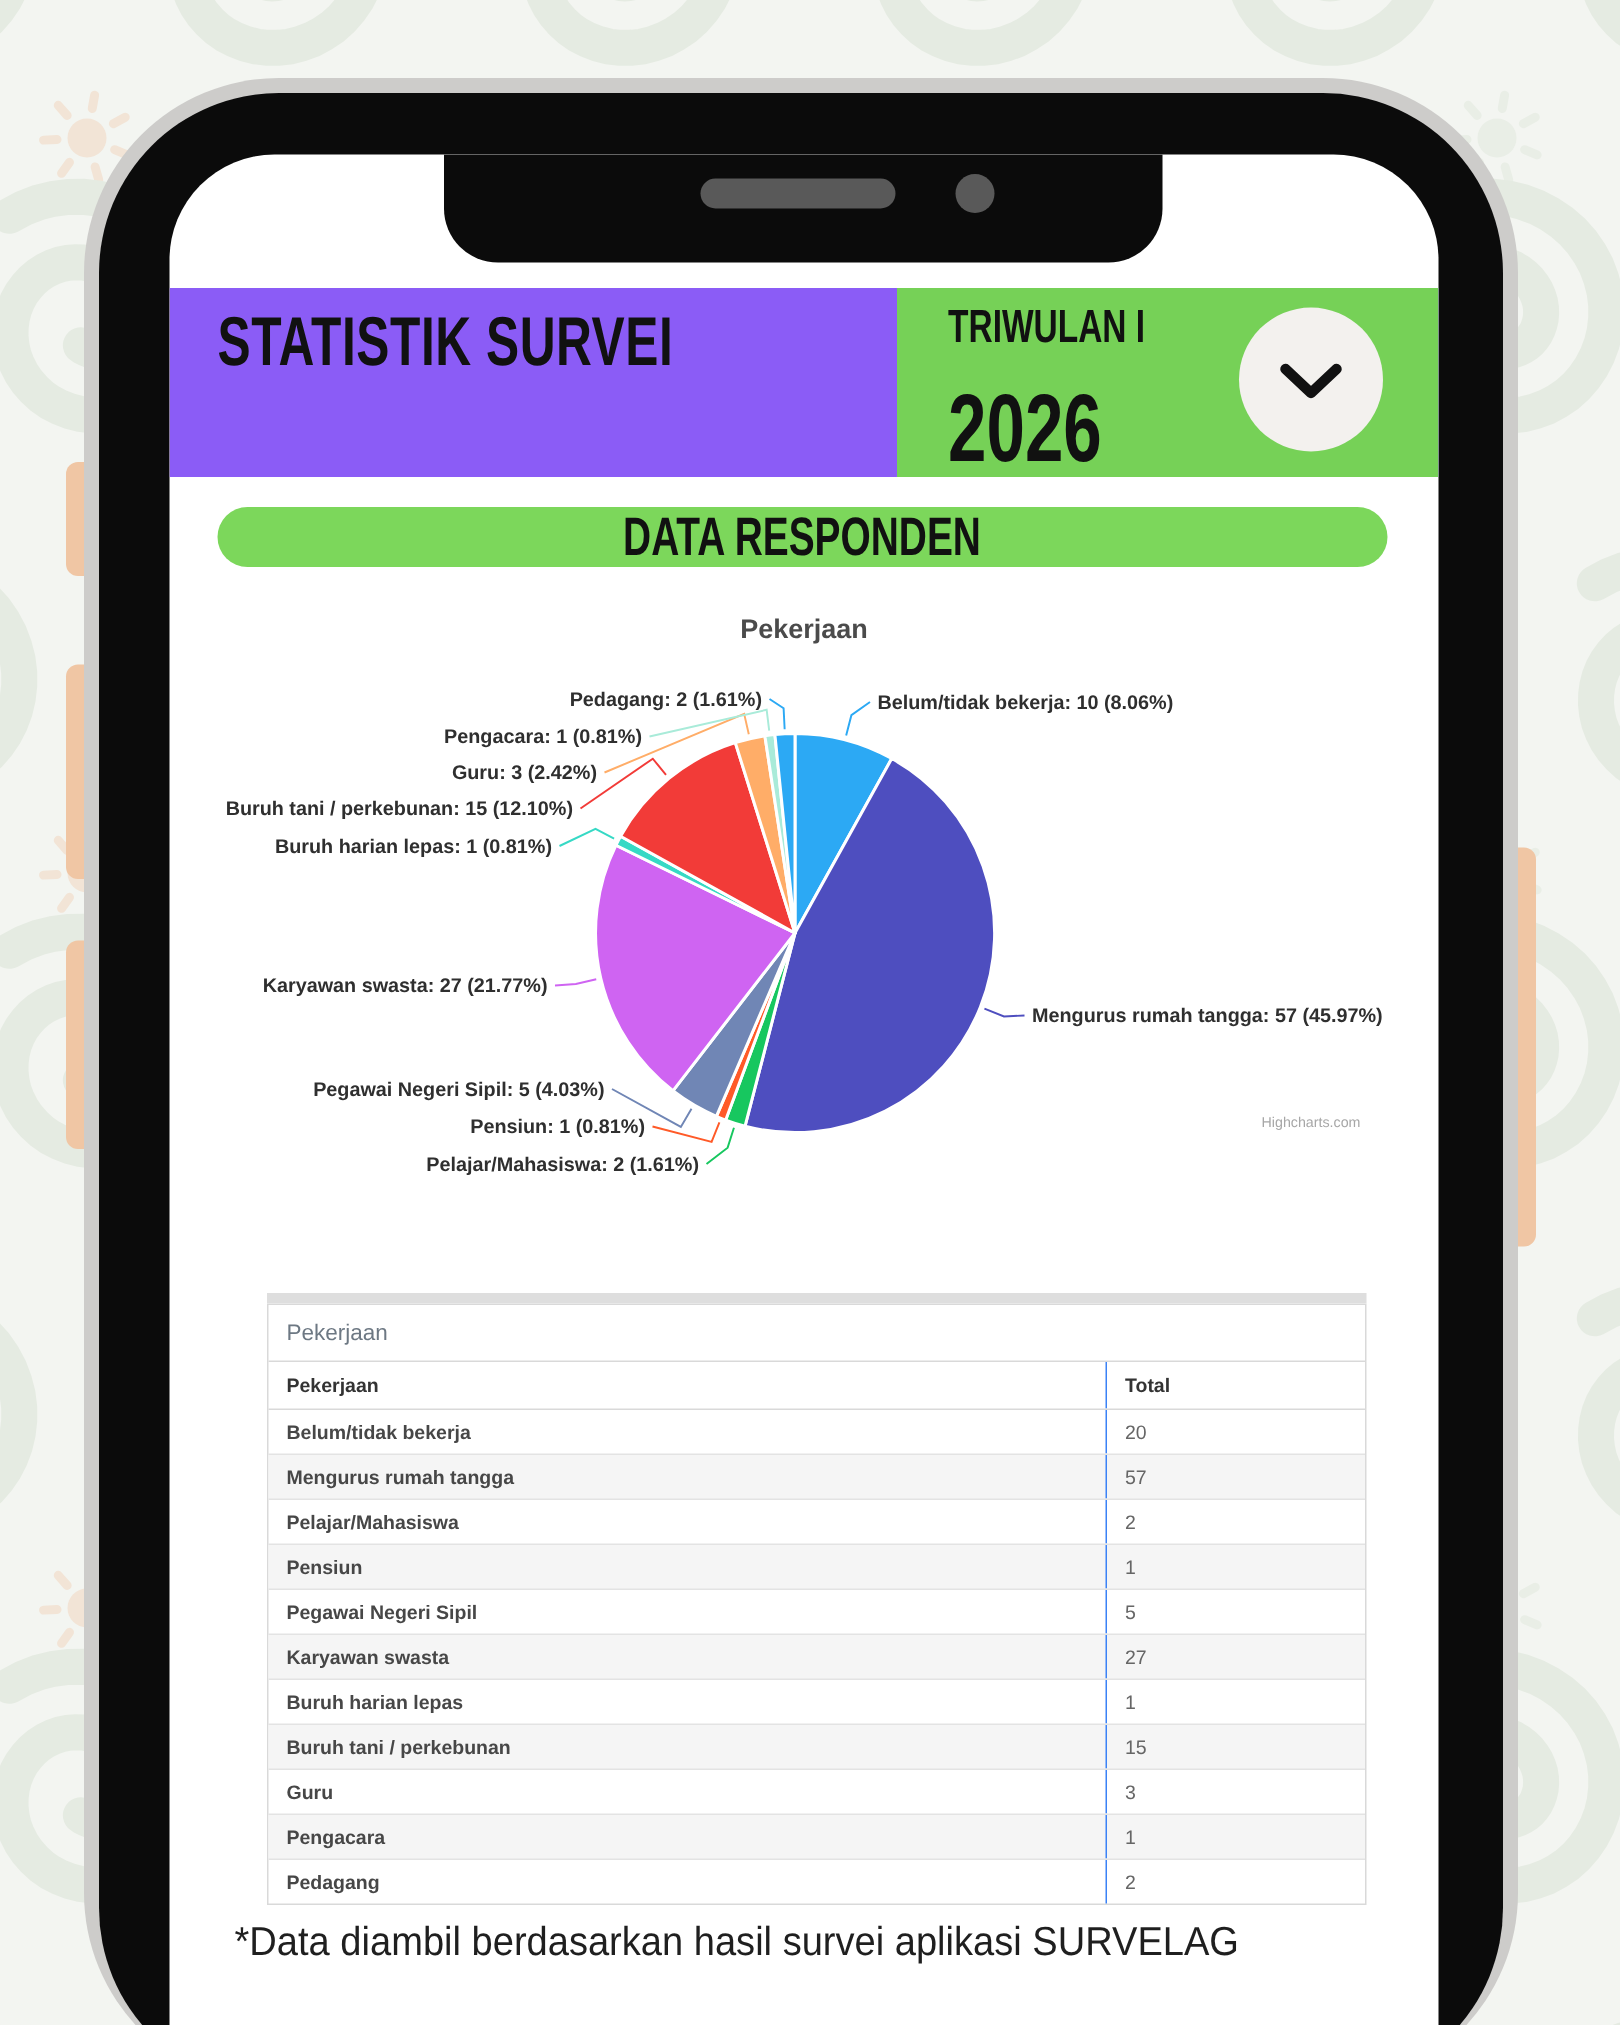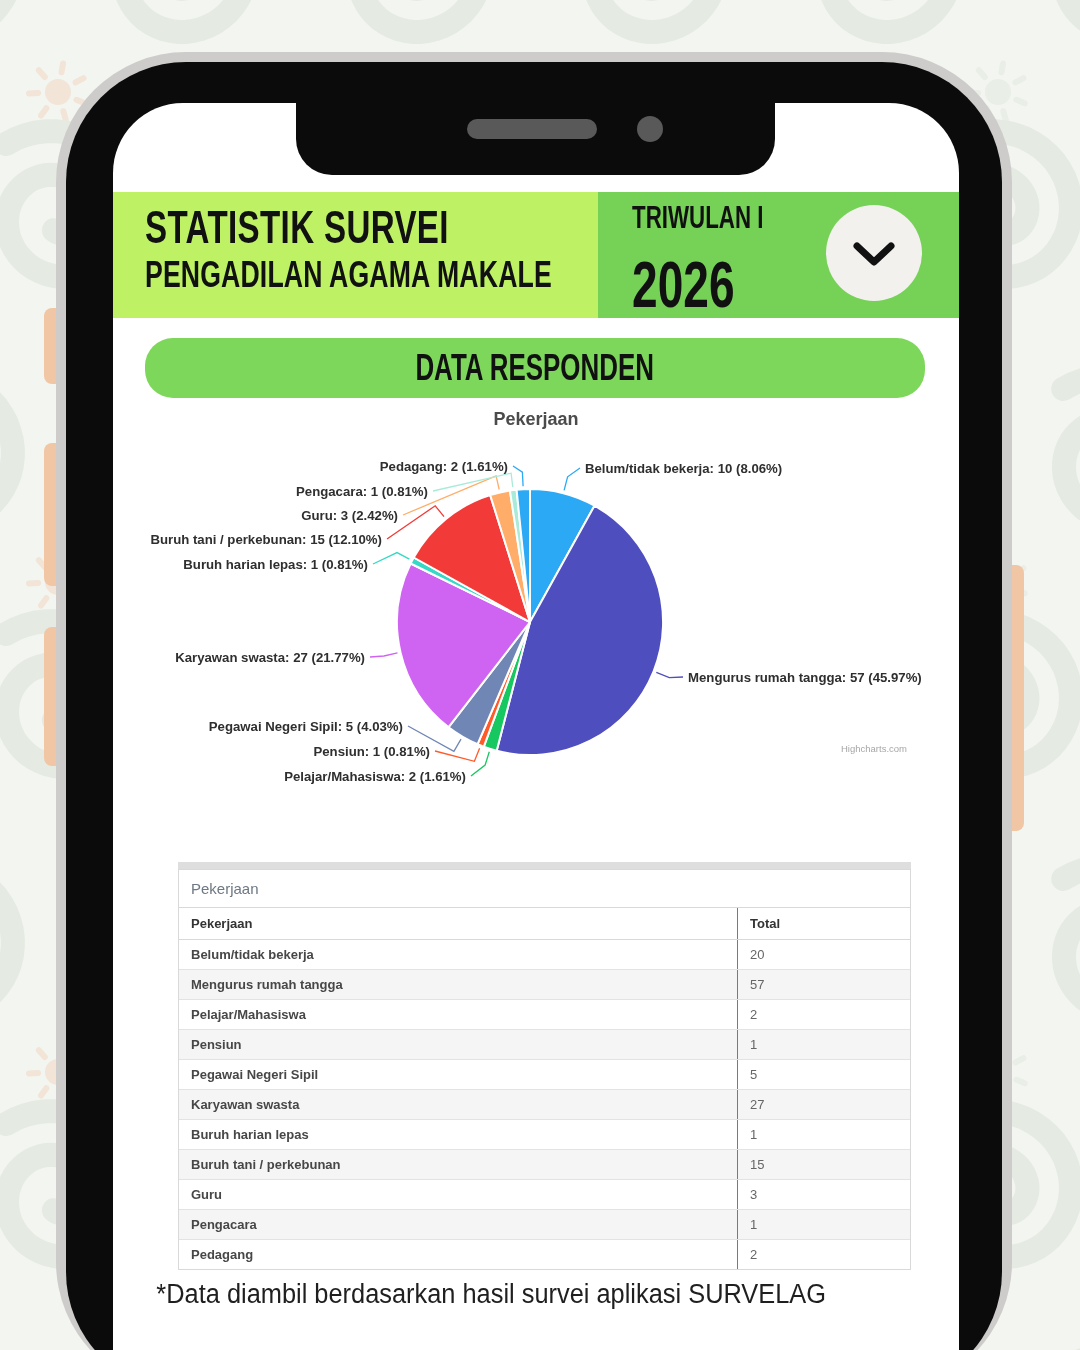--- a/index.html
+++ b/index.html
@@ -25,36 +25,36 @@
 
   
   #notch{position:absolute;left:183px;top:0;width:479px;height:72px;
          background:#0b0b0b;border-radius:0 0 36px 36px;}
   #speaker{position:absolute;left:171px;top:16px;width:130px;height:20px;
            background:#595959;border-radius:10px;}
   #camera{position:absolute;left:341px;top:13px;width:26px;height:26px;
           background:#595959;border-radius:50%;}
 
   
-  #header-band{position:absolute;left:0;top:89px;width:846px;height:126px;background:#bef264;}
+  #header-band{position:absolute;left:0;top:89px;width:846px;height:126px;background:#8b5cf6;}
   #header-left{position:absolute;left:32px;top:12px;color:#111;}
   .t1{font-size:46px;font-weight:bold;line-height:1.0;letter-spacing:.5px;}
   .t2{font-size:37px;font-weight:bold;line-height:1.0;margin-top:6px;letter-spacing:.2px;}
   .cond{display:inline-block;transform:scaleX(.72);transform-origin:left center;white-space:nowrap;}
   .cond-c{display:inline-block;transform:scaleX(.72);transform-origin:center center;white-space:nowrap;}
   #period-box{position:absolute;left:485px;top:0;width:361px;height:126px;background:#76d157;}
   #period-text{position:absolute;left:34px;top:10px;color:#111;}
   .p1{font-size:31px;font-weight:bold;line-height:1.05;}
   .p2{font-size:64px;font-weight:bold;line-height:1.0;margin-top:18px;}
   #chevron-circle{position:absolute;left:228px;top:13px;width:96px;height:96px;
                   background:#f3f1ee;border-radius:50%;cursor:pointer;}
   #chevron-circle svg{position:absolute;left:0;top:0;}
 
   
-  #banner-pill{position:absolute;left:32px;top:235px;width:780px;height:60px;background:#7cd75b;
+  #banner-pill{position:absolute;left:32px;top:235px;width:780px;height:40px;background:#7cd75b;
                border-radius:28px;display:flex;align-items:center;justify-content:center;color:#111;
                font-size:36px;font-weight:bold;}
 
   
   #chart-title{position:absolute;left:0;top:306px;width:846px;text-align:center;
                font-size:18px;font-weight:bold;color:#4b4b4b;}
   #chart-svg{position:absolute;left:7px;top:337px;}
   #chart-watermark{position:absolute;left:728px;top:640px;font-size:9.5px;color:#a7a7a7;}
 
   
@@ -475,21 +475,20 @@
   <div id="screen">
 
     <div id="notch">
       <div id="speaker"></div>
       <div id="camera"></div>
     </div>
 
     <div id="header-band">
       <div id="header-left">
         <div class="t1"><span class="cond">STATISTIK SURVEI</span></div>
-        <div class="t2"><span class="cond">PENGADILAN AGAMA MAKALE</span></div>
       </div>
       <div id="period-box">
         <div id="period-text">
           <div class="p1"><span class="cond">TRIWULAN I</span></div>
           <div class="p2"><span class="cond">2026</span></div>
         </div>
         <div id="chevron-circle">
           <svg width="96" height="96" viewBox="0 0 96 96">
             <polyline points="31,41 48,57 65,41" fill="none" stroke="#111" stroke-width="7" stroke-linecap="round" stroke-linejoin="round"></polyline>
           </svg>

